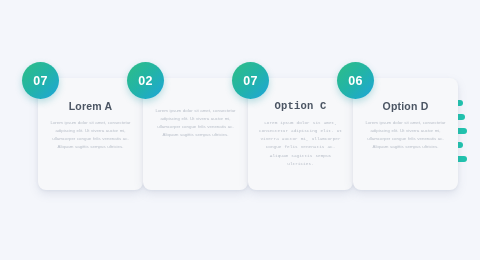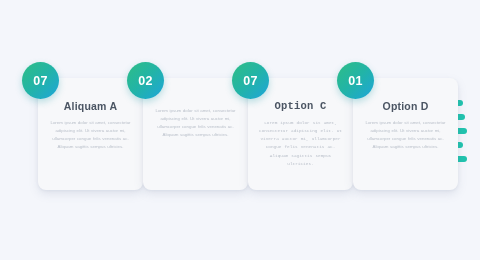--- a/index.html
+++ b/index.html
@@ -123,21 +123,21 @@
   <div class="bar-group" style="left: 435px;">
       <div class="bar" style="left: 6px; top: 0px; width: 22px; background: rgb(31, 195, 174);"></div>
       <div class="bar" style="left: 0px; top: 14px; width: 30px; background: rgb(31, 195, 174);"></div>
       <div class="bar" style="left: 12px; top: 28px; width: 20px; background: rgb(31, 195, 174);"></div>
       <div class="bar" style="left: 0px; top: 42px; width: 28px; background: rgb(31, 195, 174);"></div>
       <div class="bar" style="left: 6px; top: 56px; width: 26px; background: rgb(31, 195, 174);"></div>
     </div>
 
   <div class="card" style="left: 38px;">
     <div class="card-inner">
-      <p class="card-title">Aliquam A</p>
+      <p class="card-title">Lorem A</p>
       <p class="card-body">Lorem ipsum dolor sit amet, consectetur adipiscing elit. Ut viverra auctor mi, ullamcorper congue felis venenatis ac. Aliquam sagittis sempus ultricies.</p>
     </div>
   </div>
   <div class="badge" style="left: 22px;">
     <span class="badge-label">07</span>
   </div>
 
   <div class="card" style="left: 143px;">
     <div class="card-inner">
       <p class="card-body">Lorem ipsum dolor sit amet, consectetur adipiscing elit. Ut viverra auctor mi, ullamcorper congue felis venenatis ac. Aliquam sagittis sempus ultricies.</p>
@@ -157,16 +157,16 @@
     <span class="badge-label">07</span>
   </div>
 
   <div class="card" style="left: 353px;">
     <div class="card-inner">
       <p class="card-title">Option D</p>
       <p class="card-body">Lorem ipsum dolor sit amet, consectetur adipiscing elit. Ut viverra auctor mi, ullamcorper congue felis venenatis ac. Aliquam sagittis sempus ultricies.</p>
     </div>
   </div>
   <div class="badge" style="left: 337px;">
-    <span class="badge-label">01</span>
+    <span class="badge-label">06</span>
   </div>
 
 </div>
 
 </body></html>

